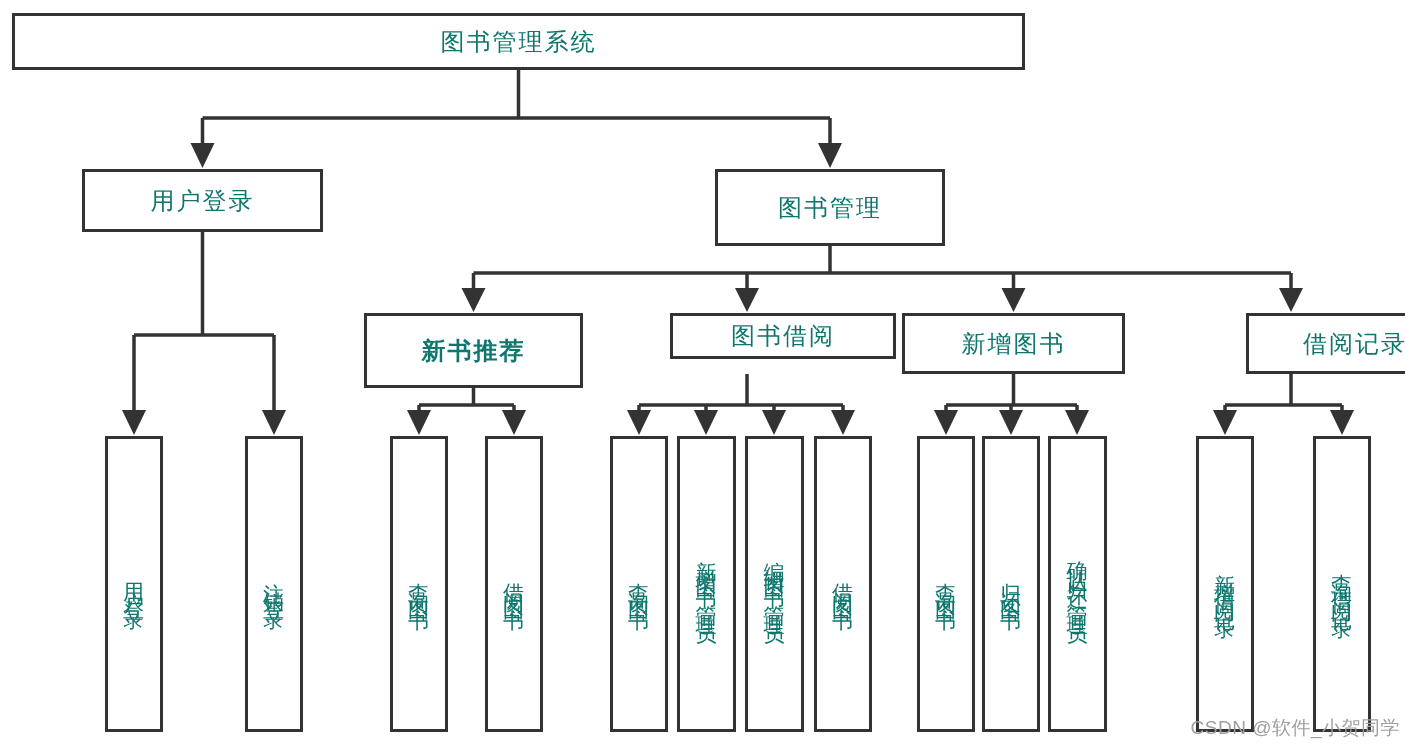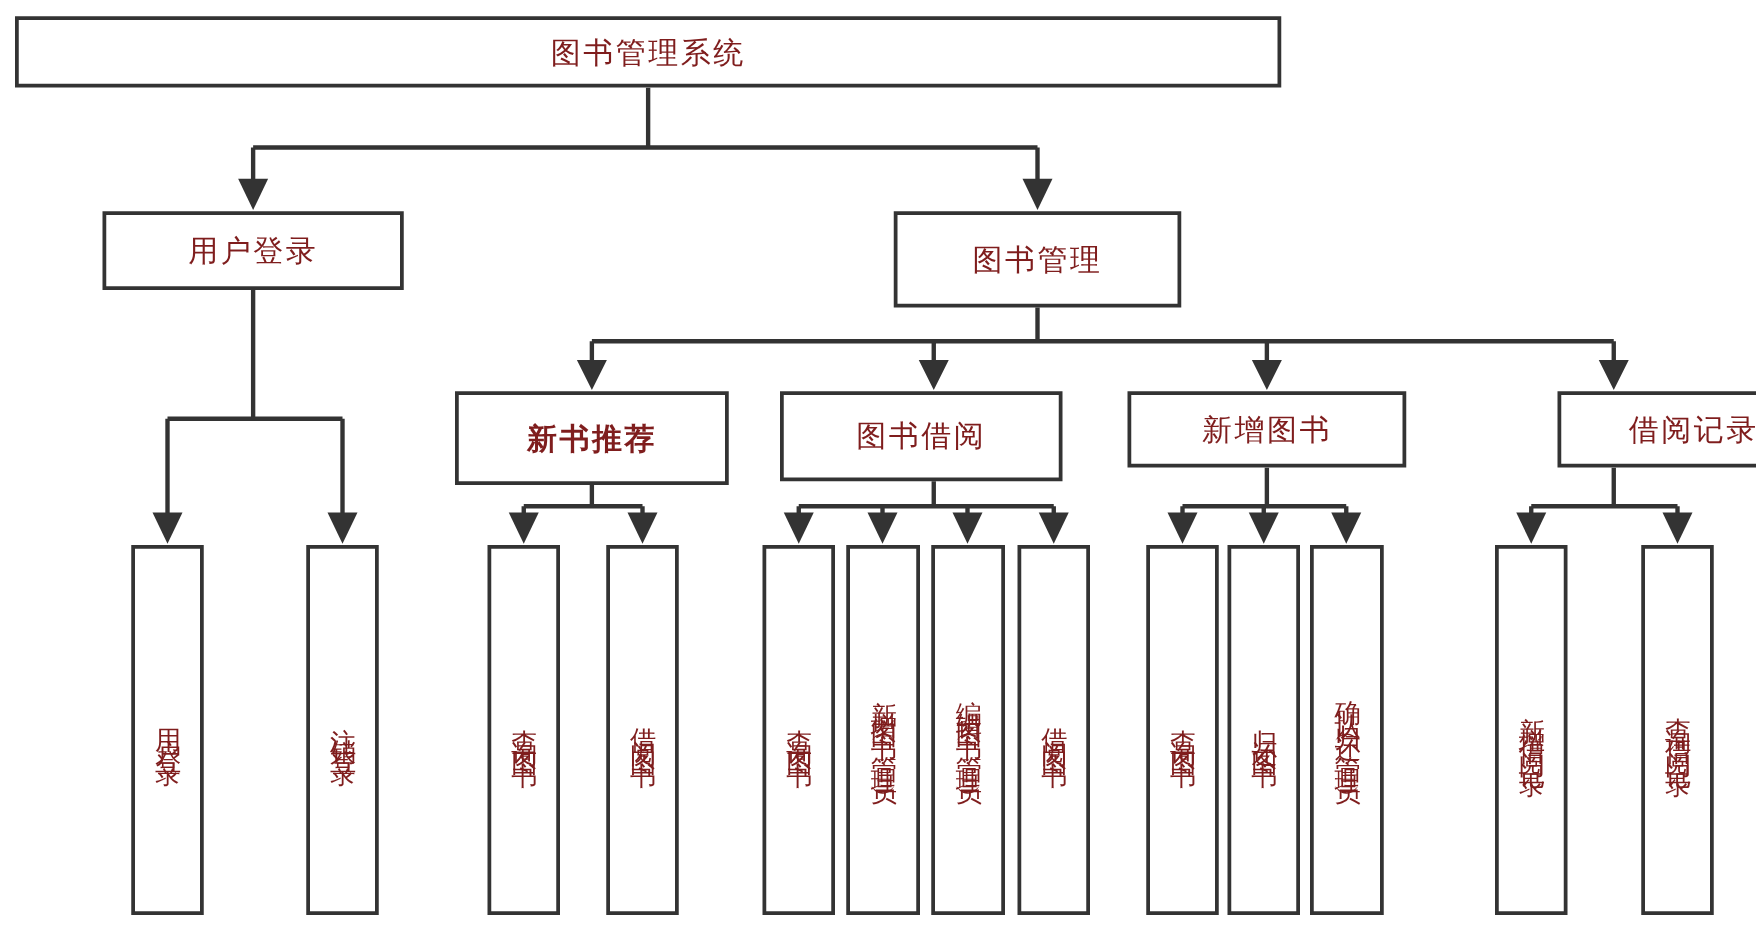--- a/index.html
+++ b/index.html
@@ -10,21 +10,21 @@
     background: #ffffff;
     font-family: "Liberation Sans", "DejaVu Sans", sans-serif;
     overflow: hidden;
   }
   .wires { position: absolute; left: 0; top: 0; z-index: 1; }
   .box {
     position: absolute;
     box-sizing: border-box;
     background: #ffffff;
     border: 3.5px solid #333333;
-    color: #7f1d1d;
+    color: #0f766e;
     display: flex;
     align-items: center;
     justify-content: center;
     z-index: 2;
   }
   .hbox {
     font-size: 24px;
     letter-spacing: 2px;
     white-space: nowrap;
   }
@@ -91,21 +91,21 @@
       <polygon points="1330,410 1354,410 1342,435"></polygon>
     </g>
   </svg>
 
   <div class="box hbox" style="left:12px; top:13px; width:1013px; height:57px;">图书管理系统</div>
 
   <div class="box hbox" style="left:82px; top:169px; width:241px; height:63px;">用户登录</div>
   <div class="box hbox" style="left:715px; top:169px; width:230px; height:77px;">图书管理</div>
 
   <div class="box hbox" style="left:364px; top:313px; width:219px; height:75px;font-weight:bold;">新书推荐</div>
-  <div class="box hbox" style="left:624px; top:313px; width:226px; height:72px;">图书借阅</div>
+  <div class="box hbox" style="left:670px; top:313px; width:226px; height:46px;">图书借阅</div>
   <div class="box hbox" style="left:902px; top:313px; width:223px; height:61px;">新增图书</div>
   <div class="box hbox" style="left:1246px; top:313px; width:218px; height:61px;">借阅记录</div>
 
   <div class="box vbox" style="left:105px; top:436px; width:58px; height:296px;">用户登录</div>
   <div class="box vbox" style="left:245px; top:436px; width:58px; height:296px;">注销登录</div>
 
   <div class="box vbox" style="left:390px; top:436px; width:58px; height:296px;">查询图书</div>
   <div class="box vbox" style="left:485px; top:436px; width:58px; height:296px;">借阅图书</div>
 
   <div class="box vbox" style="left:610px; top:436px; width:58px; height:296px;">查询图书</div>
@@ -113,14 +113,15 @@
   <div class="box vbox" style="left:745px; top:436px; width:59px; height:296px;">编辑图书（管理员）</div>
   <div class="box vbox" style="left:814px; top:436px; width:58px; height:296px;">借阅图书</div>
 
   <div class="box vbox" style="left:917px; top:436px; width:58px; height:296px;">查询图书</div>
   <div class="box vbox" style="left:982px; top:436px; width:58px; height:296px;">归还图书</div>
   <div class="box vbox" style="left:1048px; top:436px; width:59px; height:296px;">确认归还（管理员）</div>
 
   <div class="box vbox" style="left:1196px; top:436px; width:58px; height:296px;">新增借阅记录</div>
   <div class="box vbox" style="left:1313px; top:436px; width:58px; height:296px;">查询借阅记录</div>
 
+  <div class="watermark">CSDN @软件_小贺同学</div>
 
 </div>
 
 </body></html>

